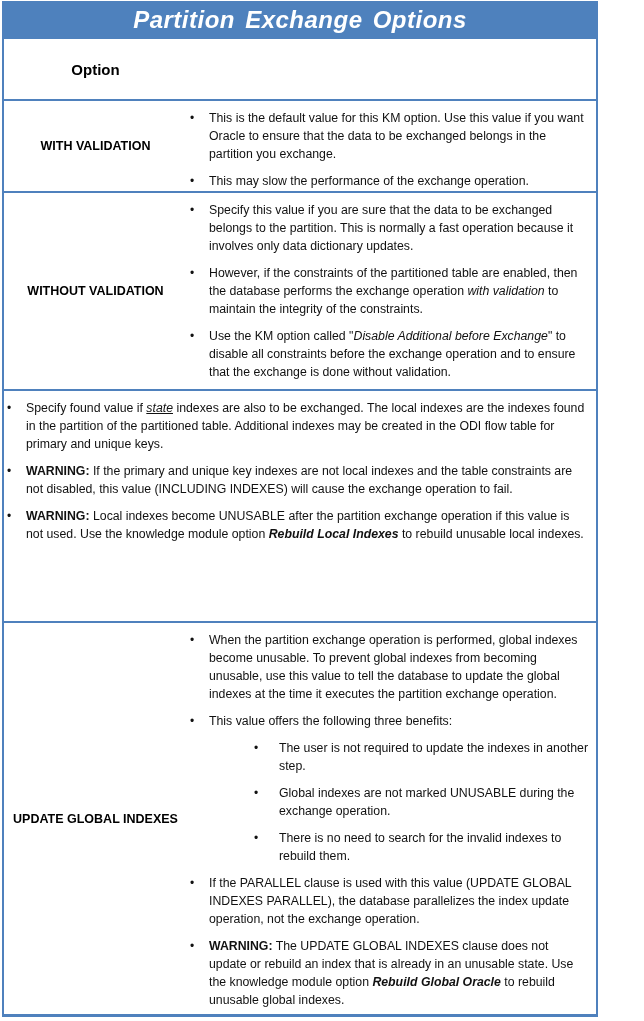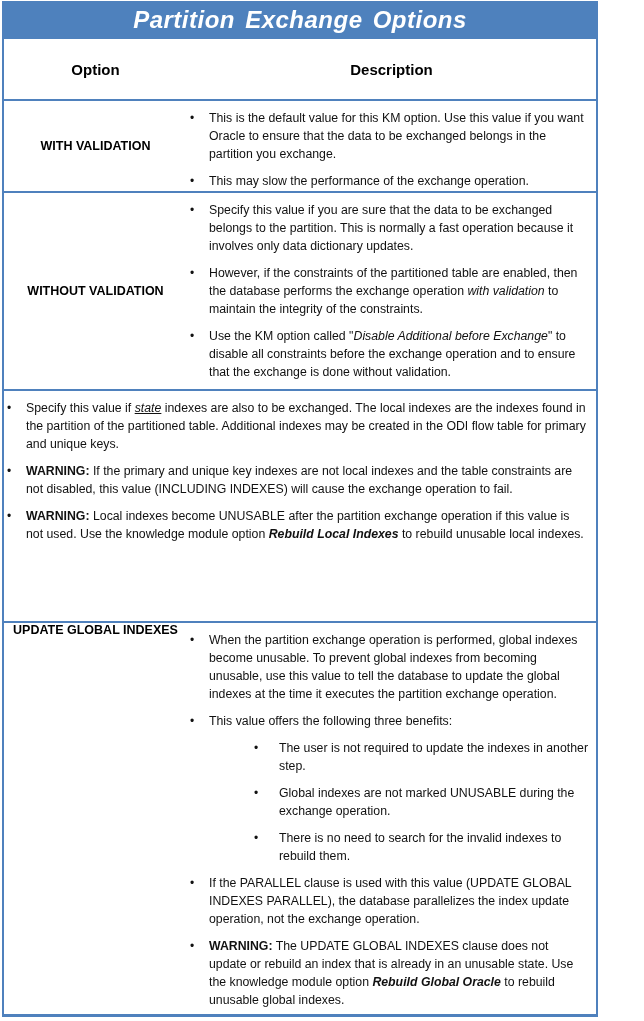--- a/index.html
+++ b/index.html
@@ -68,21 +68,21 @@
     display: flex;
     align-items: center;
     justify-content: center;
     text-align: center;
     font-weight: bold;
     font-size: 12.5px;
     color: #000000;
     padding: 0 6px;
   }
   .body-row:nth-child(4) .option-cell {
-    align-items: flex-start;
+    align-items: center;
   }
   .desc-cell {
     flex: 1;
     padding: 8px 8px 0 3px;
     font-size: 12.3px;
     line-height: 18px;
   }
   .bullet {
     display: flex;
     margin-bottom: 9px;
@@ -109,21 +109,20 @@
 
 <div class="page">
   <div class="table">
 
     <div class="title-band">
       <span class="title">Partition Exchange Options</span>
     </div>
 
     <div class="header-row">
       <div class="header-cell opt">Option</div>
-      <div class="header-cell desc">Description</div>
     </div>
 
     <div id="table-body">
         <div class="body-row">
           <div class="option-cell">
             <span>WITH VALIDATION</span>
           </div>
           <div class="desc-cell">
             <div class="bullet">
               <span class="marker">•</span>
@@ -151,21 +150,21 @@
             <div class="bullet">
               <span class="marker">•</span>
               <span class="btext"><span>Use the KM option called "</span><span class="seg-italic">Disable Additional before Exchange</span><span>" to disable all constraints before the exchange operation and to ensure that the exchange is done without validation.</span></span>
             </div>
           </div>
         </div>
         <div class="body-row">
           <div class="desc-cell">
             <div class="bullet">
               <span class="marker">•</span>
-              <span class="btext"><span>Specify this value if </span><span class="seg-italic-underline">state</span><span> indexes are also to be exchanged.  The local indexes are the indexes found in the partition of the partitioned table. Additional indexes may be created in the ODI flow table for primary and unique keys.</span></span>
+              <span class="btext"><span>Specify found value if </span><span class="seg-italic-underline">state</span><span> indexes are also to be exchanged.  The local indexes are the indexes found in the partition of the partitioned table. Additional indexes may be created in the ODI flow table for primary and unique keys.</span></span>
             </div>
             <div class="bullet">
               <span class="marker">•</span>
               <span class="btext"><span class="seg-bold">WARNING:</span><span> If the primary and unique key indexes are not local indexes and the table constraints are not disabled, this value (INCLUDING INDEXES) will cause the exchange operation to fail.</span></span>
             </div>
             <div class="bullet">
               <span class="marker">•</span>
               <span class="btext"><span class="seg-bold">WARNING:</span><span> Local indexes become UNUSABLE after the partition exchange operation if this value is not used.  Use the knowledge module option </span><span class="seg-bold-italic">Rebuild Local Indexes</span><span> to rebuild unusable local indexes.</span></span>
             </div>
           </div>

